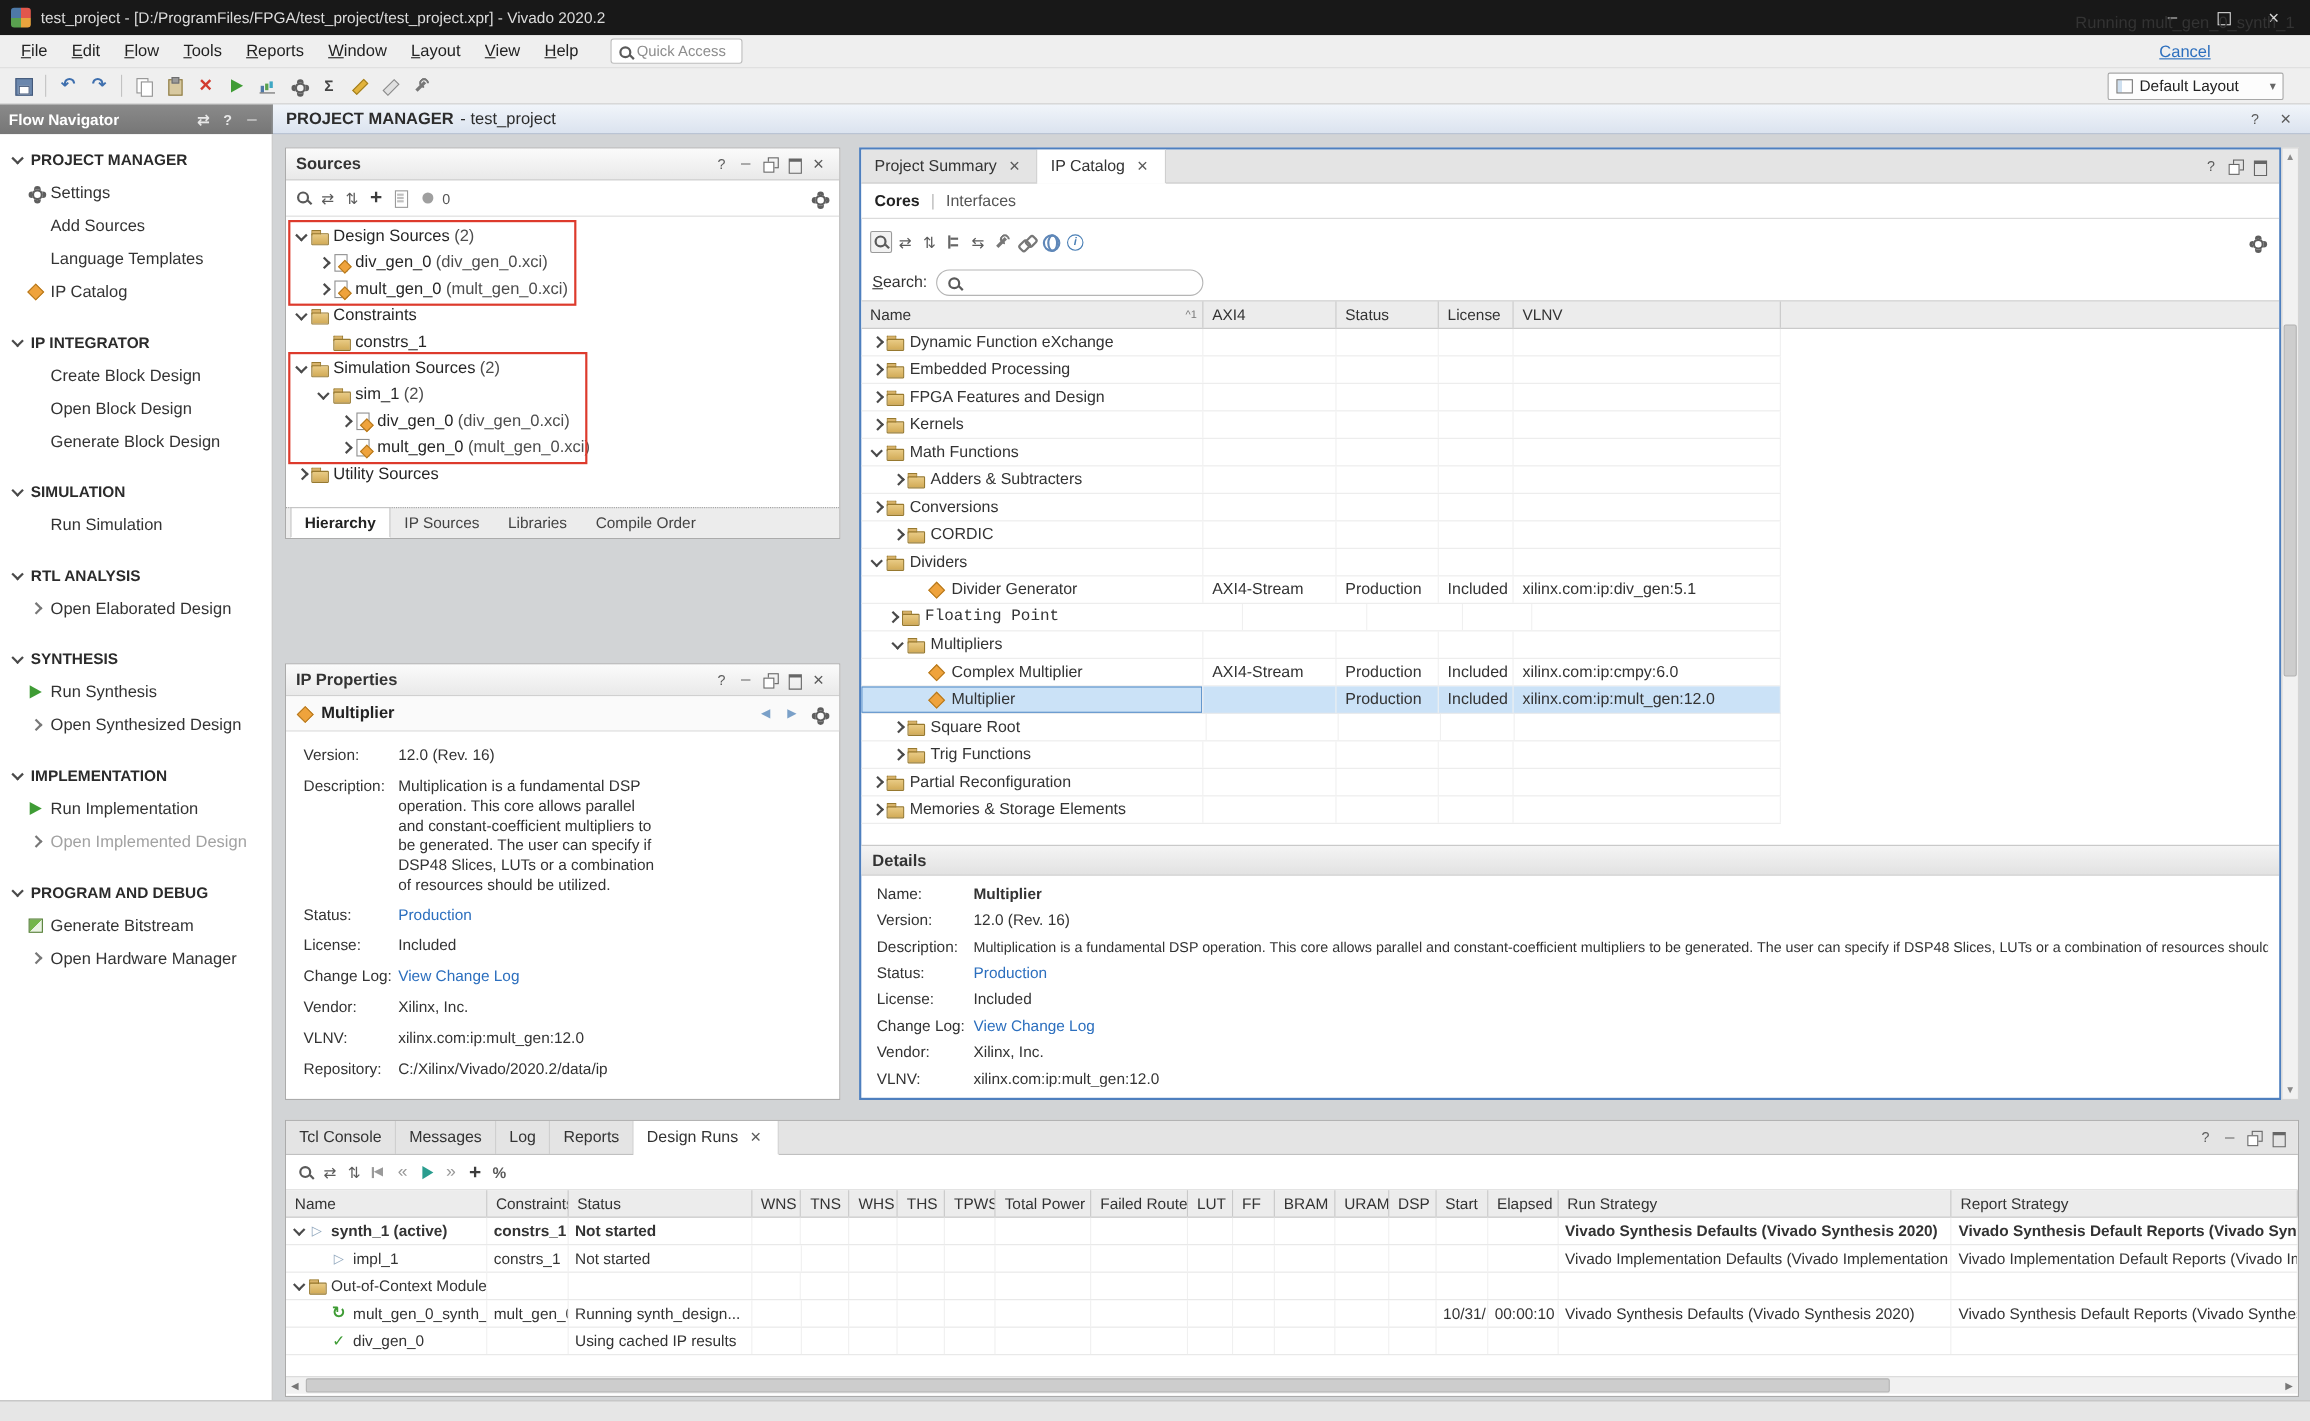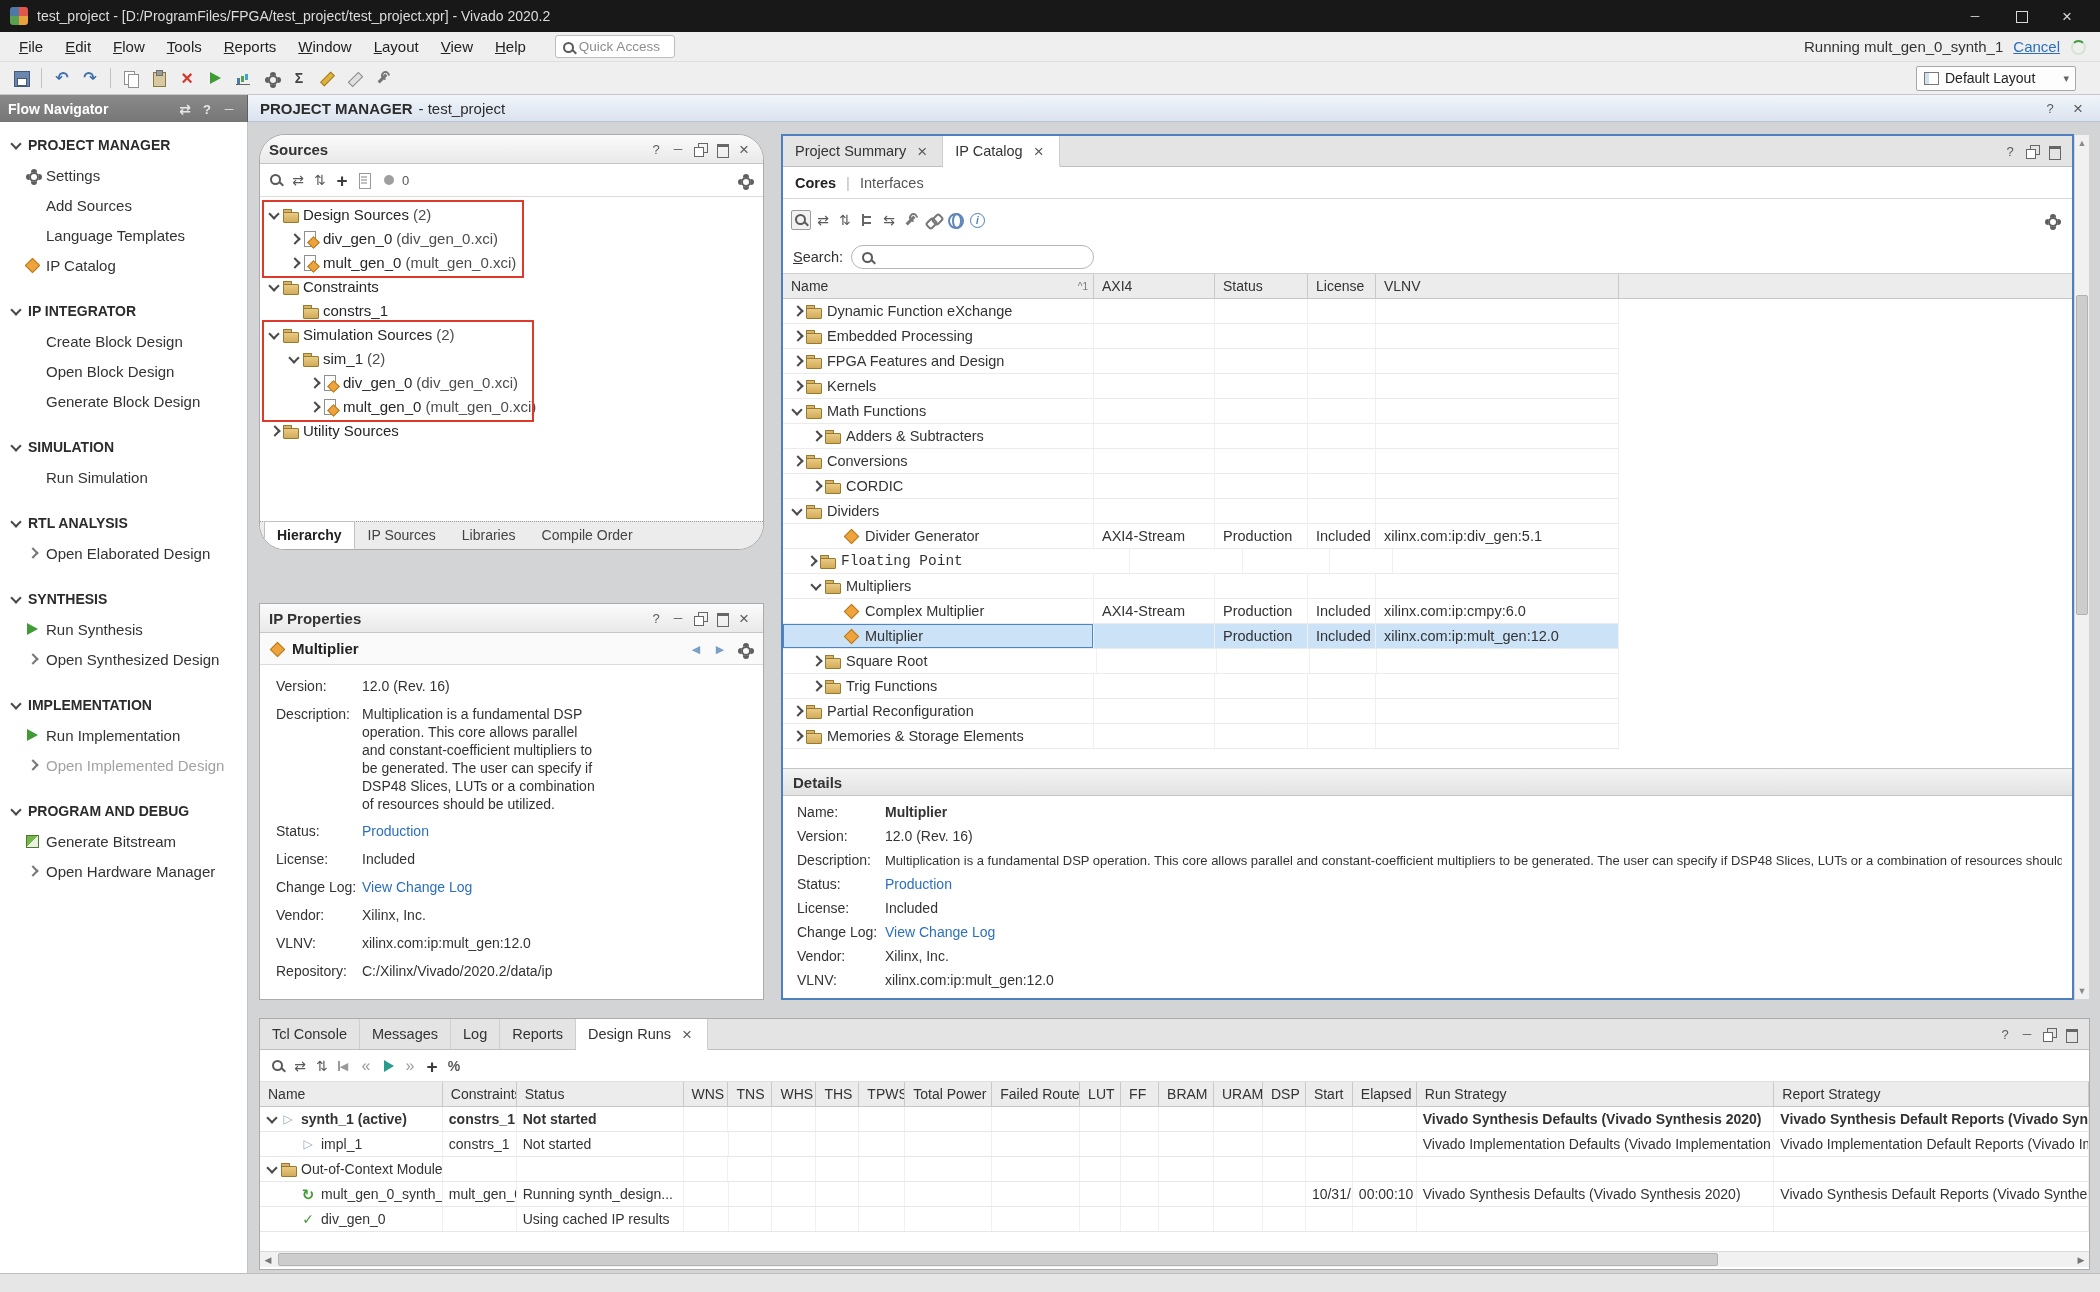--- a/index.html
+++ b/index.html
@@ -138,21 +138,21 @@
 
   
   .menubar{position:absolute;left:0;top:32px;width:2100px;height:30px;background:#efefef;
     border-bottom:1px solid #dedede;display:flex;align-items:center;}
   .menu-items{display:flex;padding-left:8px;}
   .menu-item{display:inline-block;padding:0 11px;line-height:29px;color:#222;}
   .menu-item::first-letter{text-decoration:underline;}
   .quick-access{margin-left:18px;width:120px;height:23px;border:1px solid #bdbdbd;border-radius:3px;
     background:#fff;display:flex;align-items:center;padding:0 5px;gap:4px;}
   .qa-text{color:#8d8d8d;font-size:13.5px;}
-  .menu-right{margin-left:auto;display:flex;align-items:center;gap:10px;padding-right:14px;}
+  .menu-right{margin-left:auto;display:flex;align-items:center;gap:10px;padding-right:14px;flex-direction:column;}
   .running-text{color:#333;}
   .cancel-link{color:#2c6fbe;text-decoration:underline;cursor:pointer;}
 
   
   .toolbar{position:absolute;left:0;top:62px;width:2100px;height:33px;background:#efefef;
     border-bottom:1px solid #c8c8c8;display:flex;align-items:center;padding:0 8px;}
   .layout-select{margin-left:auto;margin-right:16px;width:160px;height:25px;border:1px solid #a8a8a8;
     background:#fdfdfd;border-radius:2px;display:flex;align-items:center;gap:6px;padding:0 6px;font-size:14px;}
   .layout-select::after{content:'▾';margin-left:auto;color:#666;font-size:11px;}
 
@@ -185,21 +185,21 @@
   .panel.focus{border:2px solid #4e7fbe;}
   .panel-header{height:29px;background:linear-gradient(#fbfbfb,#e9e9e9);border-bottom:1px solid #c5c5c5;
     display:flex;align-items:center;padding:0 9px;}
   .panel-title{font-weight:bold;color:#333;font-size:15px;}
   .ph-icons{margin-left:auto;display:flex;gap:2px;align-items:center;}
   .mini-toolbar{height:33px;border-bottom:1px solid #dcdcdc;display:flex;align-items:center;padding:0 6px;}
   .mt-icons{display:flex;align-items:center;gap:2px;}
   .mt-right{margin-left:auto;display:flex;align-items:center;}
 
   
-  #sources-panel{left:259px;top:134px;width:505px;height:416px;border-radius:26px;}
+  #sources-panel{left:259px;top:134px;width:505px;height:356px;}
   .badge-wrap{display:inline-flex;align-items:center;gap:4px;margin-left:8px;color:#555;}
   .badge-count{font-size:13px;}
   .tree{position:relative;padding-top:6px;height:336px;overflow:hidden;}
   .tree-row{height:24px;line-height:24px;display:flex;align-items:center;white-space:nowrap;}
   .tree-row .expander{width:16px;display:inline-flex;flex:none;}
   .tree-row .ic{margin-right:5px;}
   .t-label{color:#262626;}
   .t-count,.t-suffix{color:#4d4d4d;margin-left:4px;}
   .red-box{position:absolute;border:2px solid #dd3a2c;pointer-events:none;}
   .footer-tabs{position:absolute;left:0;right:0;bottom:0;height:28px;background:#ececec;

